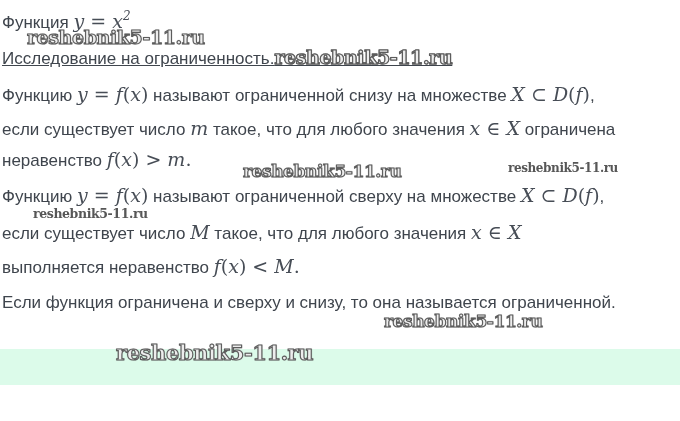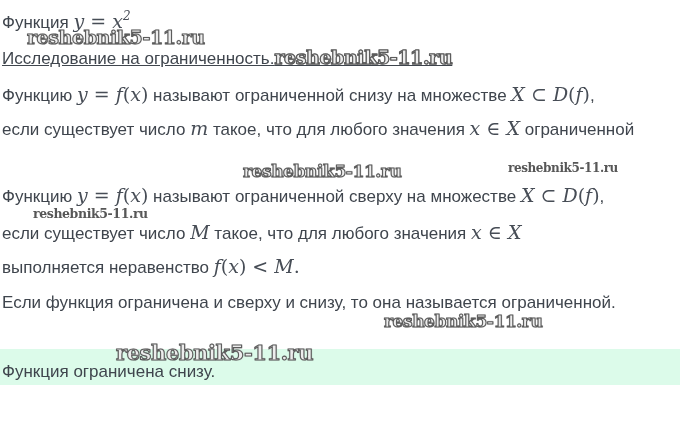--- a/index.html
+++ b/index.html
@@ -33,37 +33,37 @@
   <div class="highlight" style="background: rgb(220, 251, 234);"></div>
 
   <div class="line" style="left:2px; top:4px;"><span class="t">Функция </span><span class="mi">y</span><span class="mn"> = </span><span class="mi">x</span><span class="sup">2</span></div>
 
   <div class="wm hollow" style="left:27px; top:26px; font-size:19px;">reshebnik5-11.ru</div>
 
   <div class="line" style="left:2px; top:45px;text-decoration:underline;"><span class="t">Исследование на ограниченность.</span><span class="wmi">reshebnik5-11.ru</span></div>
 
   <div class="line" style="left:2px; top:82px;"><span class="t">Функцию </span><span class="mi">y</span><span class="mn"> = </span><span class="mi">f</span><span class="mn">(</span><span class="mi">x</span><span class="mn">)</span><span class="t"> называют ограниченной снизу на множестве </span><span class="mi">X</span><span class="mn"> ⊂ </span><span class="mi">D</span><span class="mn">(</span><span class="mi">f</span><span class="mn">)</span><span class="t">,</span></div>
 
-  <div class="line" style="left:2px; top:116px;"><span class="t">если существует число </span><span class="mi">m</span><span class="t"> такое, что для любого значения </span><span class="mi">x</span><span class="mn"> ∈ </span><span class="mi">X</span><span class="t"> ограниченной</span></div>
+  <div class="line" style="left:2px; top:116px;"><span class="t">если существует число </span><span class="mi">m</span><span class="t"> такое, что для любого значения </span><span class="mi">x</span><span class="mn"> ∈ </span><span class="mi">X</span><span class="t"> ограничена</span></div>
 
+  <div class="line" style="left:2px; top:147px;"><span class="t">неравенство </span><span class="mi">f</span><span class="mn">(</span><span class="mi">x</span><span class="mn">) &gt; </span><span class="mi">m</span><span class="mn">.</span></div>
 
   <div class="wm hollow" style="left:243px; top:161px; font-size:17px;">reshebnik5-11.ru</div>
 
   <div class="wm solid" style="left:508px; top:161px; font-size:12px;">reshebnik5-11.ru</div>
 
   <div class="line" style="left:2px; top:183px;"><span class="t">Функцию </span><span class="mi">y</span><span class="mn"> = </span><span class="mi">f</span><span class="mn">(</span><span class="mi">x</span><span class="mn">)</span><span class="t"> называют ограниченной сверху на множестве </span><span class="mi">X</span><span class="mn"> ⊂ </span><span class="mi">D</span><span class="mn">(</span><span class="mi">f</span><span class="mn">)</span><span class="t">,</span></div>
 
   <div class="wm solid" style="left:33px; top:206px; font-size:12.5px;">reshebnik5-11.ru</div>
 
   <div class="line" style="left:2px; top:220px;"><span class="t">если существует число </span><span class="mi">M</span><span class="t"> такое, что для любого значения </span><span class="mi">x</span><span class="mn"> ∈ </span><span class="mi">X</span></div>
 
   <div class="line" style="left:2px; top:291px;"><span class="t">Если функция ограничена и сверху и снизу, то она называется ограниченной.</span></div>
 
   <div class="line" style="left:2px; top:254px;"><span class="t">выполняется неравенство </span><span class="mi">f</span><span class="mn">(</span><span class="mi">x</span><span class="mn">) &lt;  </span><span class="mi">M</span><span class="mn">.</span></div>
 
   <div class="wm hollow" style="left:384px; top:311px; font-size:17px;">reshebnik5-11.ru</div>
 
 
   <div class="wm hollow" style="left:116px; top:340px; font-size:21px;">reshebnik5-11.ru</div>
 
-  <div class="line" style="left:2px; top:360px;"><span class="t">Функция ограничена снизу.</span></div>
 
 </div>
 
 </body></html>

